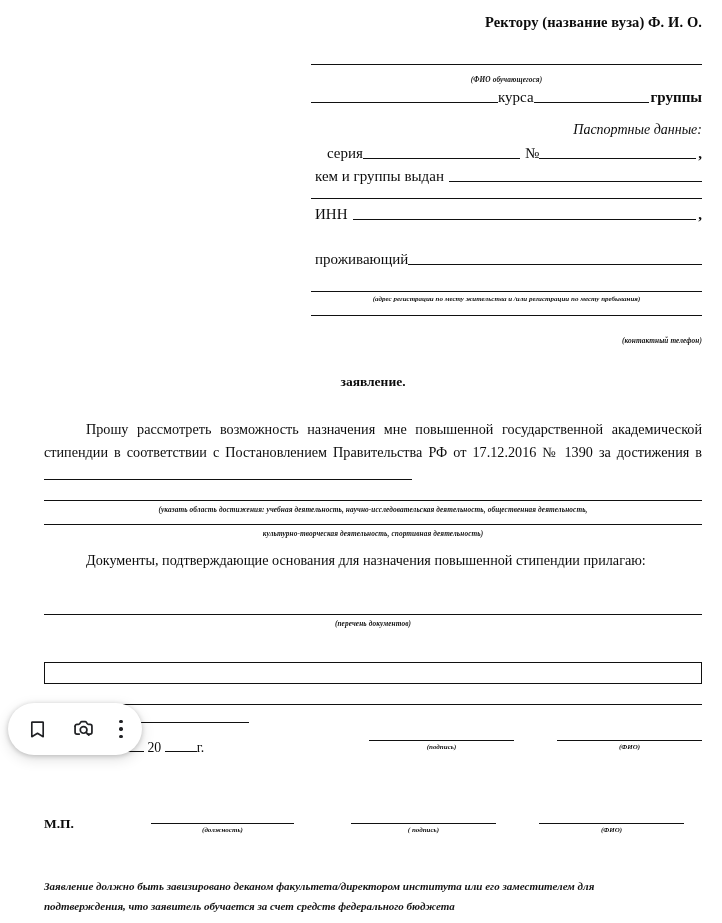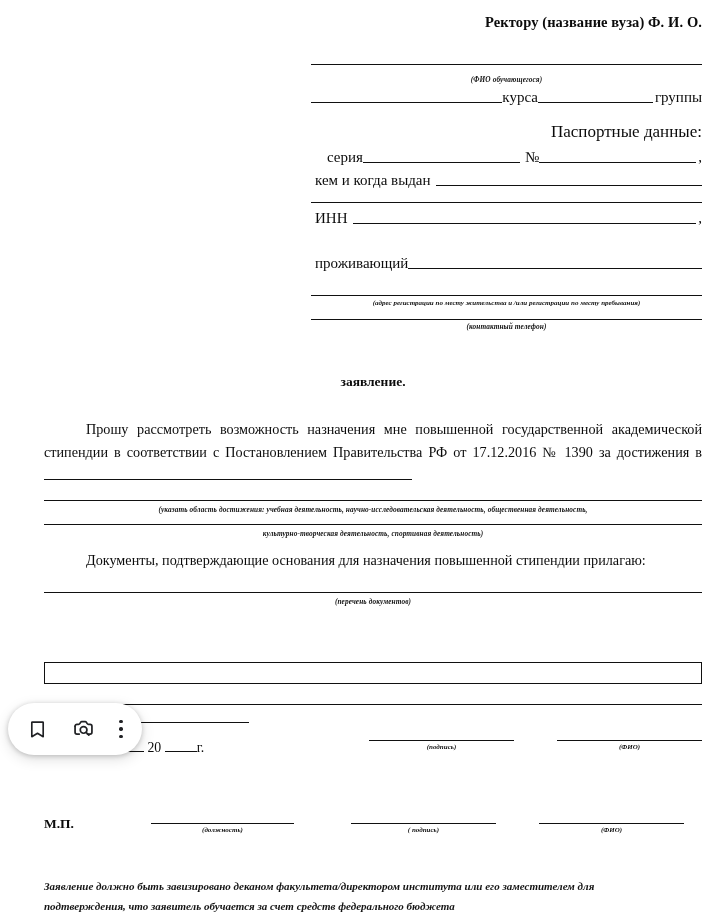--- a/index.html
+++ b/index.html
@@ -76,26 +76,27 @@
     display: flex;
     align-items: flex-end;
   }
   .row-label .txt { flex: 0 0 auto; }
   .row-label .fill {
     flex: 1 1 auto;
     border-bottom: 1.5px solid #111;
     margin: 0 0 3px 0;
     height: 0;
   }
-  .row-label .tail { flex: 0 0 auto; padding-left: 2px; }
+  .row-label .tail { flex: 0 0 auto; padding-left: 2px; font-weight: bold; }
 
   .pass-title {
     text-align: right;
-    font-size: 17px;
+    font-size: 14px;
     margin-top: 16px;
+    font-style: italic;
   }
 
   
   .body-block {
     position: absolute;
     left: 44px;
     top: 374px;
     width: 658px;
   }
   .zayav {
@@ -234,42 +235,42 @@
 
     <div class="row-label" style="margin-top:7px; padding-left:16px;">
       <span class="txt">серия</span>
       <span class="fill"></span>
       <span class="txt" style="padding:0 0 0 5px;">№</span>
       <span class="fill"></span>
       <span class="tail">,</span>
     </div>
 
     <div class="row-label" style="margin-top:6px; padding-left:4px;">
-      <span class="txt">кем и когда выдан</span>
+      <span class="txt">кем и группы выдан</span>
       <span class="fill" style="margin-left:5px;"></span>
     </div>
 
     <div class="rule line-full" style="margin-top:13px;"></div>
 
     <div class="row-label" style="margin-top:7px; padding-left:4px;">
       <span class="txt">ИНН</span>
       <span class="fill" style="margin-left:5px;"></span>
       <span class="tail">,</span>
     </div>
 
     <div class="row-label" style="margin-top:28px; padding-left:4px;">
       <span class="txt">проживающий</span>
       <span class="fill"></span>
     </div>
 
     <div class="rule line-full" style="margin-top:23px;"></div>
     <div class="cap-sm" style="margin-top:3px;">(адрес регистрации по месту жительства и /или регистрации по месту пребывания)</div>
 
     <div class="rule line-full" style="margin-top:12px;"></div>
-    <div class="cap" style="margin-top:2px;">(контактный телефон)</div>
+    <div class="cap" style="margin-top:20px;text-align:right;">(контактный телефон)</div>
   </div>
 
   <div class="body-block">
 
     <div class="zayav">заявление.</div>
 
     <div class="para">
       <span>Прошу рассмотреть возможность назначения мне повышенной государственной академической стипендии в соответствии с Постановлением Правительства РФ от 17.12.2016 № 1390 за достижения в</span><span class="inline-fill" style="width:368px;"></span>
     </div>
   </div>
@@ -278,21 +279,21 @@
     <div class="rule"></div>
     <div class="cap" style="margin-top:4px;">(указать область достижения: учебная деятельность, научно-исследовательская деятельность, общественная деятельность,</div>
     <div class="rule" style="margin-top:10px;"></div>
     <div class="cap" style="margin-top:4px;">культурно-творческая деятельность, спортивная деятельность)</div>
   </div>
 
   <div style="position:absolute; left:44px; top:549px; width:658px;">
     <div class="para2">Документы, подтверждающие основания для назначения повышенной стипендии прилагаю:</div>
   </div>
 
-  <div style="position:absolute; left:44px; top:592px; width:658px;">
+  <div style="position:absolute; left:44px; top:614px; width:658px;">
     <div class="rule"></div>
     <div class="cap" style="margin-top:4px;">(перечень документов)</div>
   </div>
 
   <div style="position:absolute; left:44px; top:662px; width:658px;">
     <div class="boxfield"></div>
   </div>
 
   <div style="position:absolute; left:44px; top:704px; width:658px;">
     <div class="rule"></div>

